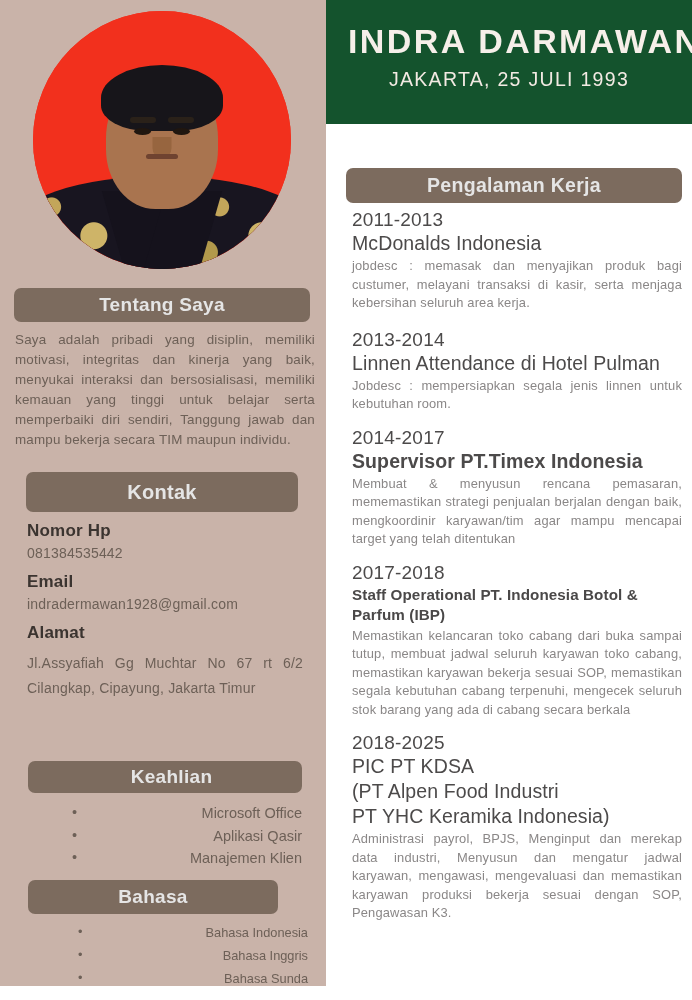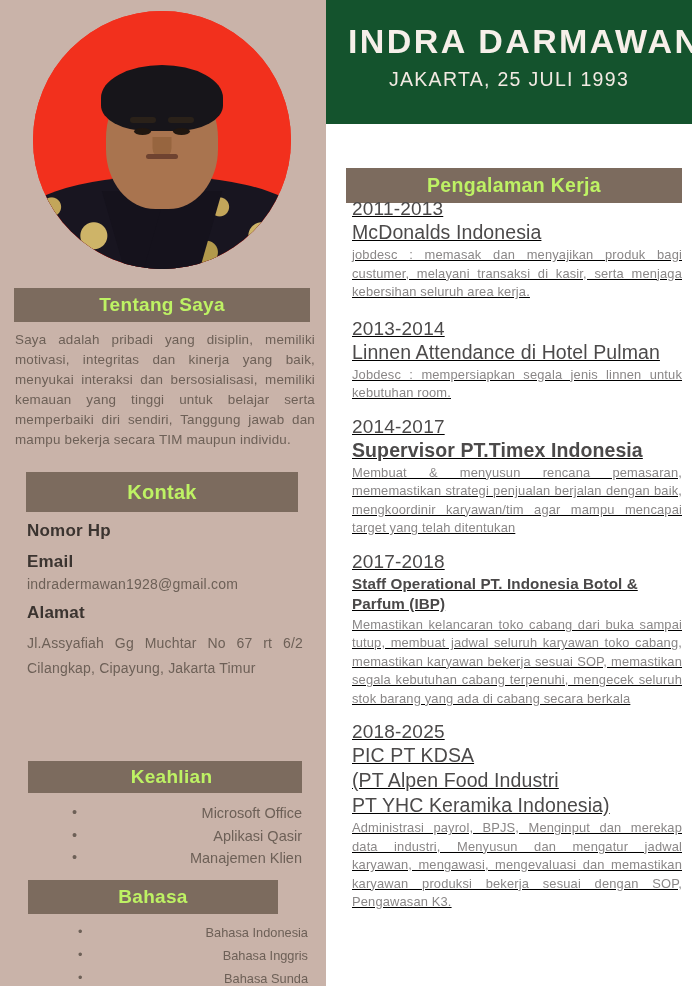--- a/index.html
+++ b/index.html
@@ -99,24 +99,25 @@
     width:19px; height:22px; background:#97653f; border-radius:0 0 50% 50%;
   }
   .ph-mouth {
     position:absolute; left:50%; top:55.5%; transform:translateX(-50%);
     width:32px; height:5px; background:#6f4330; border-radius:3px;
   }
 
   
   .bar {
     background: #7c6b5e;
-    color: #bef264;
+    color: #e5e5e5;
     text-align: center;
     font-weight: bold;
     letter-spacing: .3px;
+    border-radius: 7px;
   }
 
   .bar-tentang {
     position: absolute; left: 14px; top: 288px;
     width: 296px; height: 34px; line-height: 34px; font-size: 19px;
   }
   .bar-kontak {
     position: absolute; left: 26px; top: 472px;
     width: 272px; height: 40px; line-height: 40px; font-size: 20px;
   }
@@ -177,21 +178,21 @@
   
   .main {
     position: absolute; left: 326px; top: 124px;
     width: 366px; height: 876px; background: #ffffff;
   }
   .bar-pengalaman {
     position: absolute; left: 20px; top: 44px;
     width: 336px; height: 35px; line-height: 35px; font-size: 19.5px;
   }
 
-  .jobs { position: absolute; left: 26px; top: 74px; width: 330px; text-decoration: underline; }
+  .jobs { position: absolute; left: 26px; top: 85px; width: 330px; }
   .job { margin-bottom: 7px; }
   .job-years {
     font-size: 19px; color: #4c4a4a; letter-spacing: .2px; margin-bottom: 1px;
   }
   .job-title {
     font-size: 19.5px; color: #4c4a4a; letter-spacing: .1px;
     line-height: 23px; margin-bottom: 2px;
   }
   .job-title.sm { font-size: 15.2px; line-height: 20px; font-weight: bold; color:#4a4848; }
   .job-title.b  { font-weight: bold; }
@@ -228,20 +229,21 @@
       <div class="ph-mouth"></div>
     </div>
 
     <div class="bar bar-tentang">Tentang Saya</div>
     <div class="about-text">Saya adalah pribadi yang disiplin, memiliki motivasi, integritas dan kinerja yang baik, menyukai interaksi dan bersosialisasi, memiliki kemauan yang tinggi untuk belajar serta memperbaiki diri sendiri, Tanggung jawab dan mampu bekerja secara TIM maupun individu.</div>
 
     <div class="bar bar-kontak">Kontak</div>
 
     <div class="contact-block">
       <div class="c-label">Nomor  Hp</div>
+      <div class="c-value">081384535442</div>
 
       <div class="c-label">Email</div>
       <div class="c-value">indradermawan1928@gmail.com</div>
 
       <div class="c-label">Alamat</div>
       <div class="c-value addr">Jl.Assyafiah Gg Muchtar No 67 rt 6/2 Cilangkap, Cipayung, Jakarta Timur</div>
     </div>
 
     <div class="bar bar-keahlian">Keahlian</div>
     <ul class="list list-keahlian">

